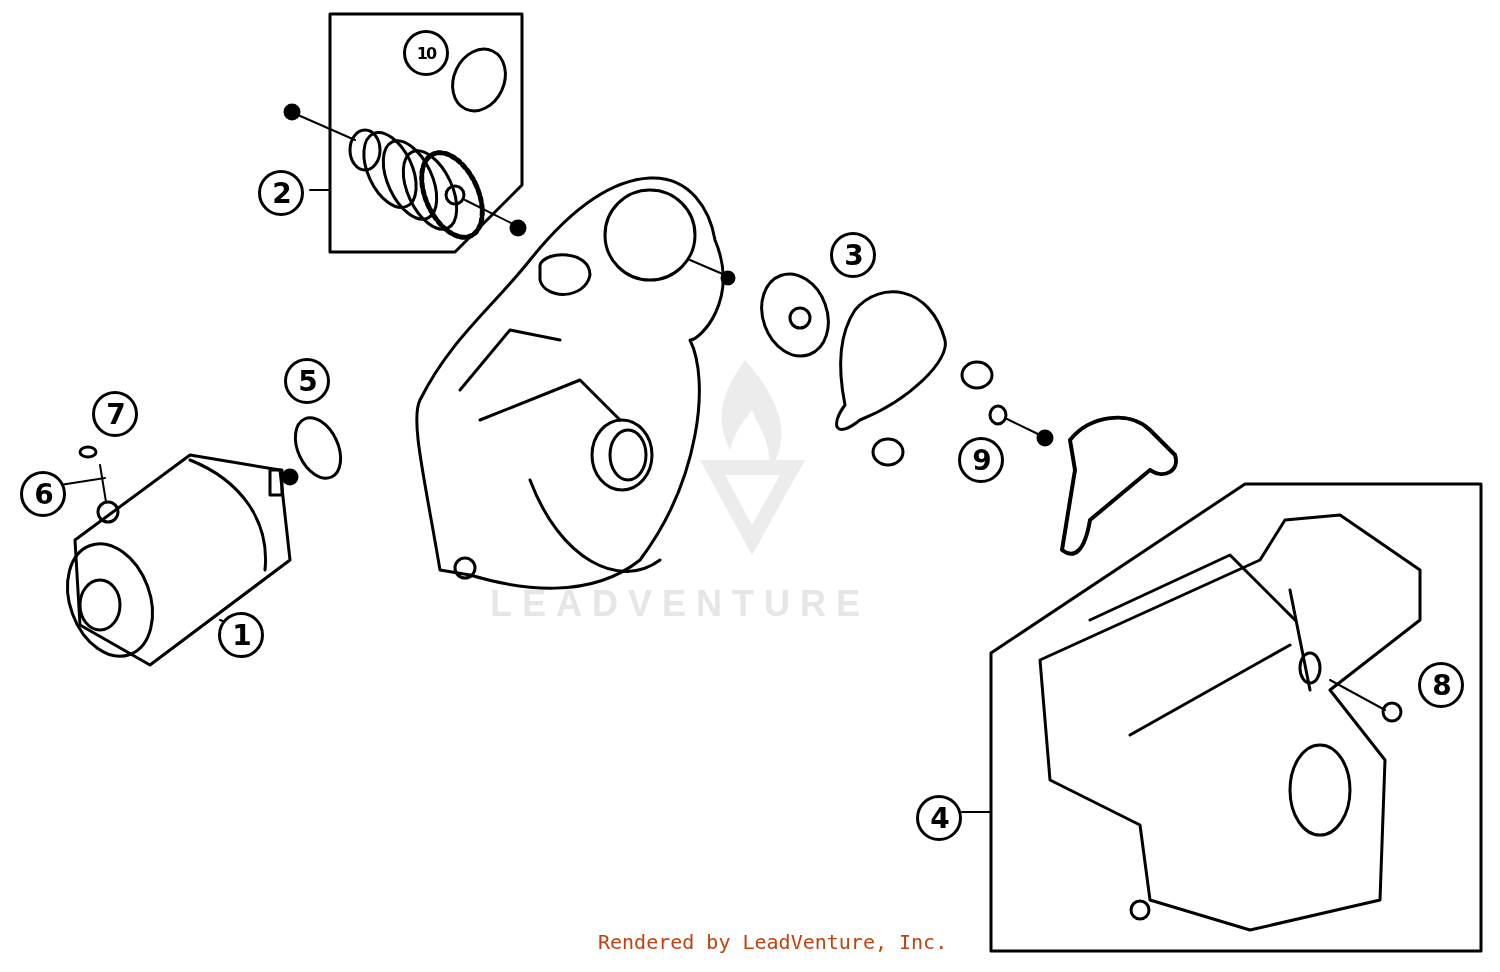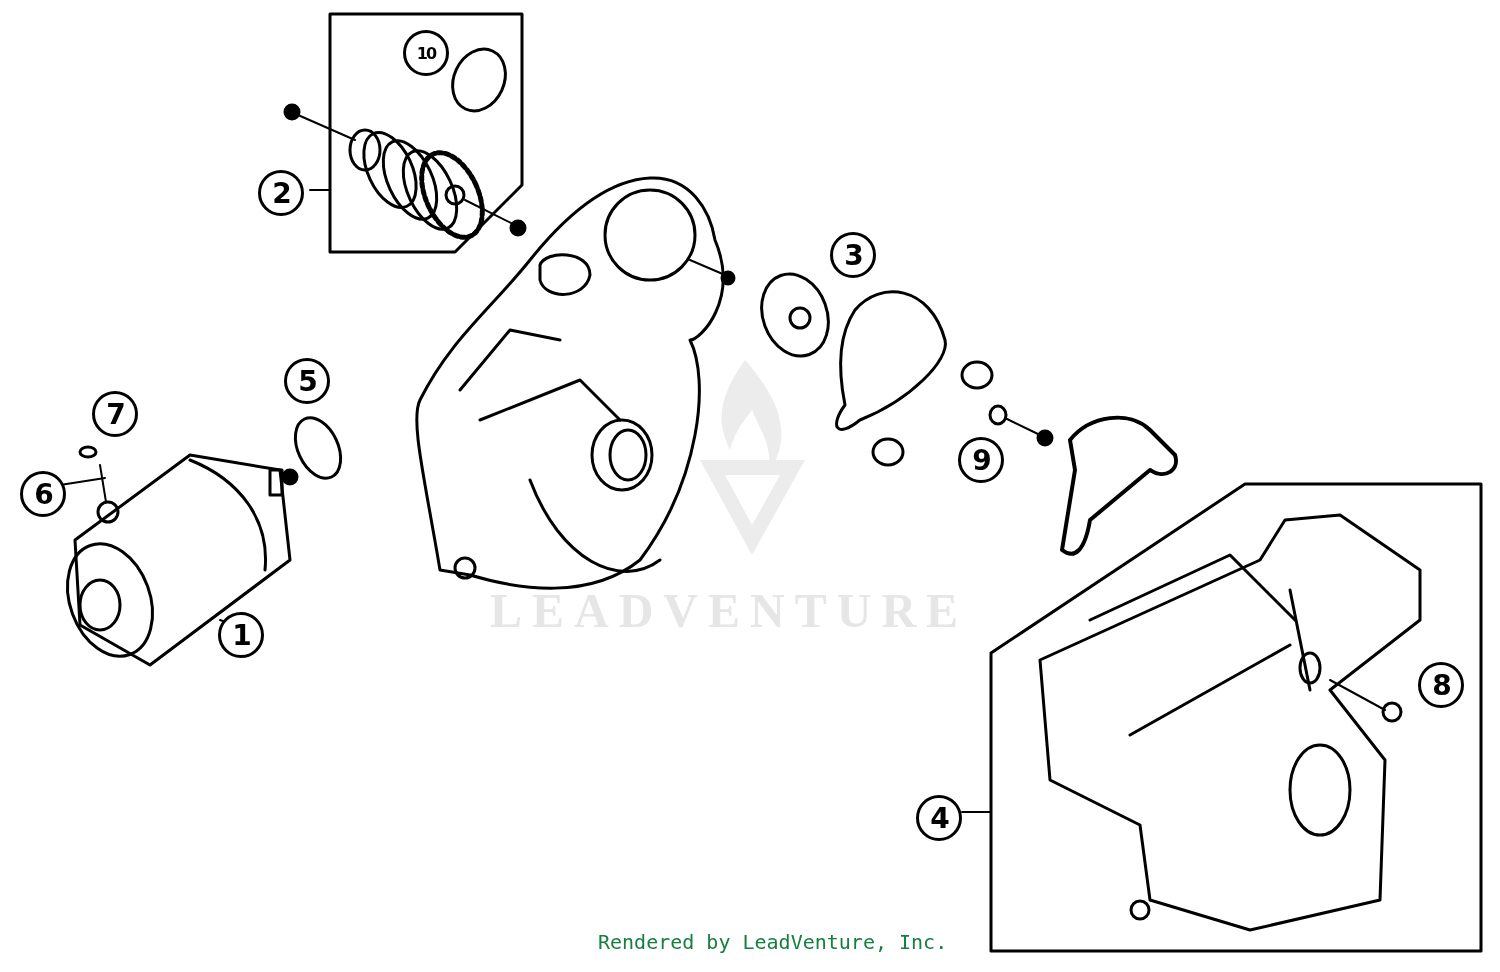--- a/index.html
+++ b/index.html
@@ -1,23 +1,23 @@
 <!DOCTYPE html>
 <html><head>
 <meta charset="utf-8">
 <style>
   html,body{margin:0;padding:0;background:#fff;}
   body{width:1500px;height:972px;position:relative;overflow:hidden;font-family:"DejaVu Sans",sans-serif;}
   .canvas{position:absolute;left:0;top:0;width:1500px;height:972px;}
   .callout{position:absolute;width:46px;height:46px;border:3px solid #000;border-radius:50%;background:#fff;
     display:flex;align-items:center;justify-content:center;font-family:"DejaVu Sans",sans-serif;font-size:28px;
     font-weight:bold;color:#000;box-sizing:border-box;letter-spacing:-2px;}
-  .wm-text{position:absolute;left:490px;top:583px;width:520px;font-family:Liberation Serif, serif;font-weight:bold;
-    font-size:48px;color:#e6e6e6;letter-spacing:10px;white-space:nowrap;}
-  .footer{position:absolute;left:598px;top:930px;font-family:"DejaVu Sans Mono",monospace;font-size:20px;color:#15803d;}
+  .wm-text{position:absolute;left:490px;top:583px;width:520px;font-family:Liberation Sans, sans-serif;font-weight:bold;
+    font-size:36px;color:#e6e6e6;letter-spacing:10px;white-space:nowrap;}
+  .footer{position:absolute;left:598px;top:930px;font-family:"DejaVu Sans Mono",monospace;font-size:20px;color:#c2410c;}
 </style>
 </head>
 <body>
 
 <div class="canvas">
   <svg width="1500" height="972" viewBox="0 0 1500 972" xmlns="http://www.w3.org/2000/svg">
 
     <g fill="#ececec" stroke="none">
       <path d="M745 360 C720 395 715 420 730 450 C735 430 745 420 752 410 C760 430 770 440 770 470 C790 440 785 405 745 360 Z"></path>
       <path d="M700 460 L805 460 L752 555 Z M725 475 L752 525 L780 475 Z" fill-rule="evenodd"></path>

